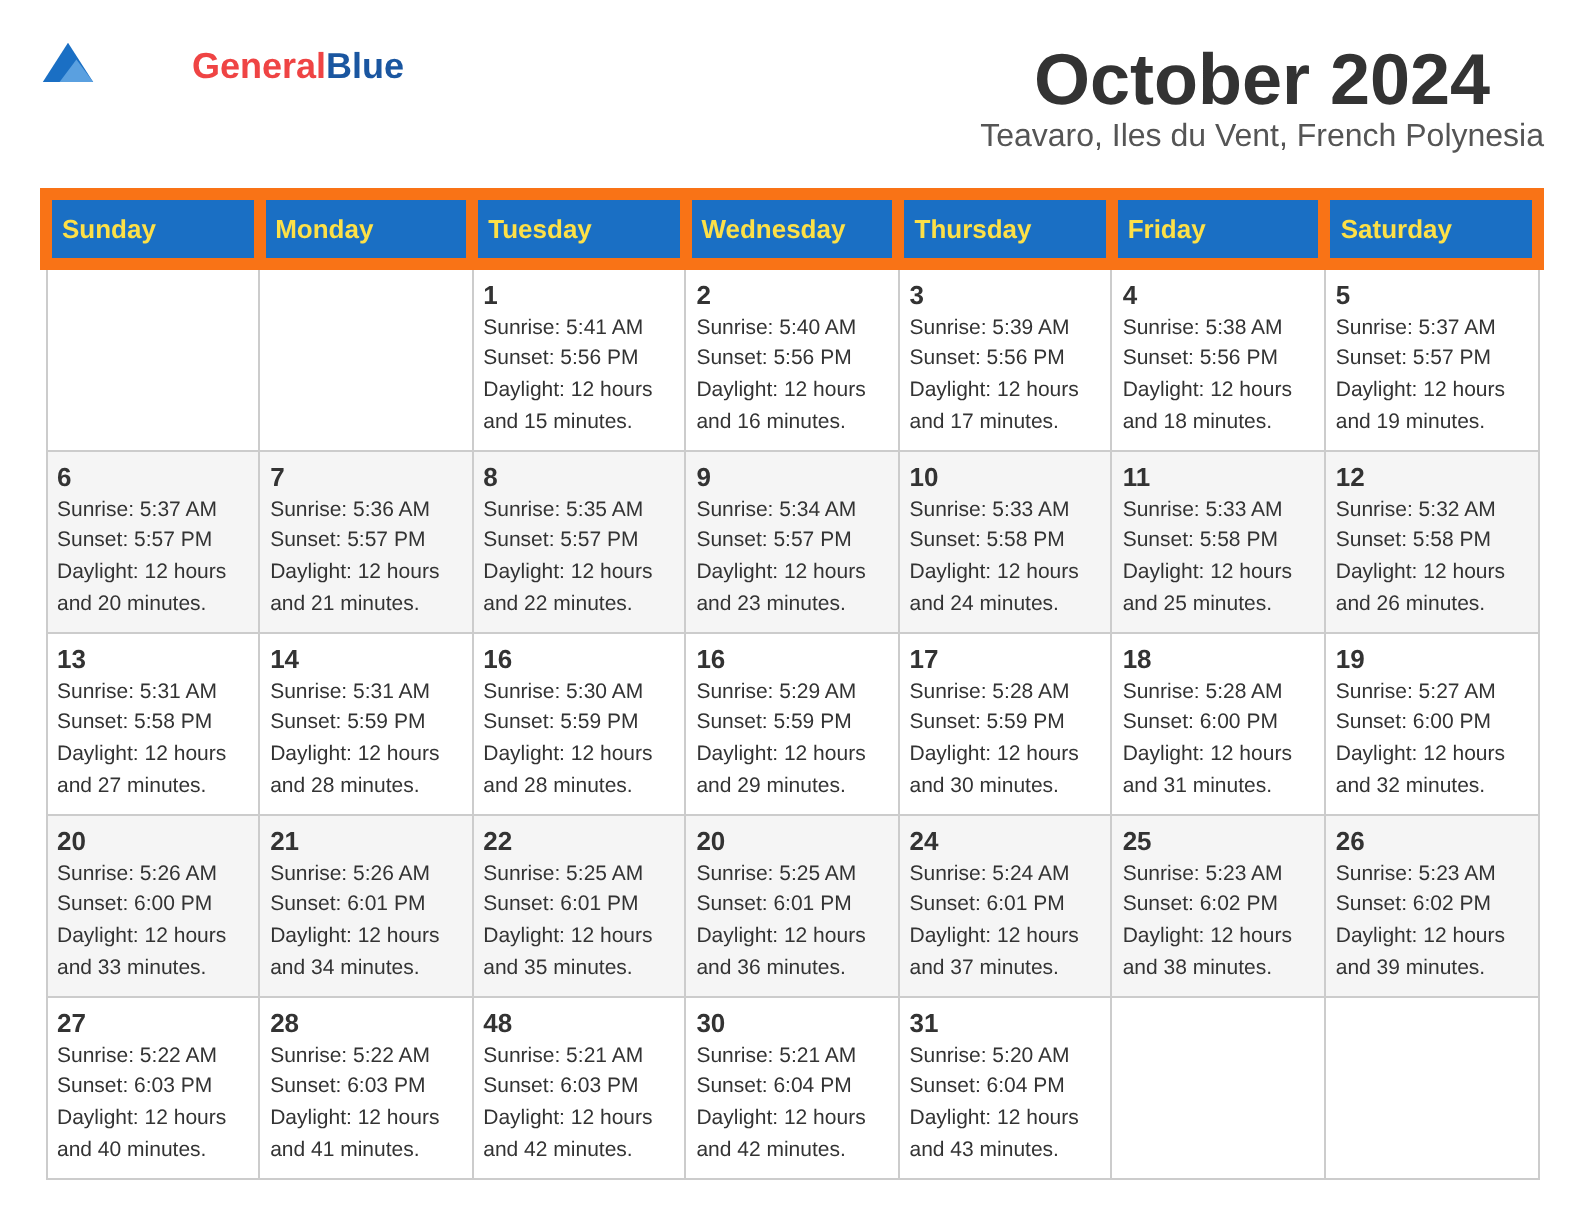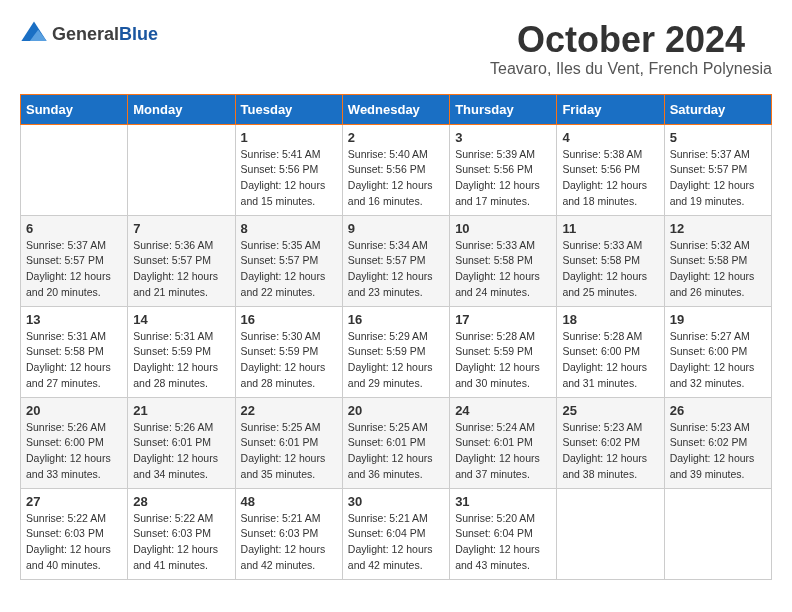--- a/index.html
+++ b/index.html
@@ -17,22 +17,23 @@
       margin-bottom: 16px;
     }
     .logo {
       display: flex;
       align-items: center;
       gap: 4px;
     }
     .logo-text-general {
       font-size: 18px;
       font-weight: bold;
-      color: #404040;
+      color: #ef4444;
       line-height: 1;
+      margin-left: 44px;
     }
     .logo-text-blue {
       font-size: 18px;
       font-weight: bold;
       color: #1a56a0;
       line-height: 1;
     }
     .logo-icon {
       width: 28px;
       height: 28px;
@@ -50,26 +51,26 @@
       font-size: 16px;
       color: #555;
     }
     table {
       width: 100%;
       border-collapse: collapse;
       table-layout: fixed;
     }
     thead tr th {
       background-color: #1a6fc4;
-      color: #ffffff;
+      color: #fde047;
       font-size: 13px;
       font-weight: bold;
       padding: 7px 5px;
       text-align: left;
-      border: 1px solid #f97316;
+      border: 6px solid #f97316;
       margin-top: 34px;
     }
     tbody tr td {
       border: 1px solid #ccc;
       vertical-align: top;
       padding: 5px 5px;
       font-size: 11px;
       color: #333;
       height: 80px;
       background: #fff;

